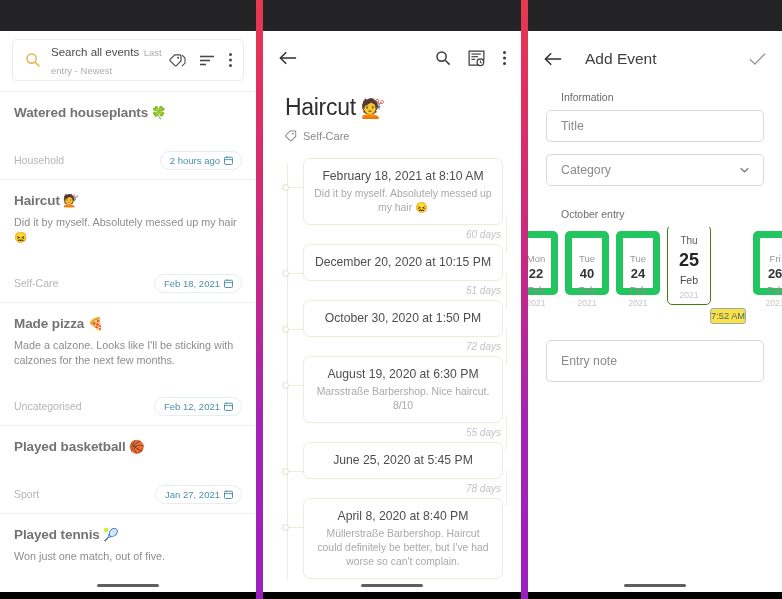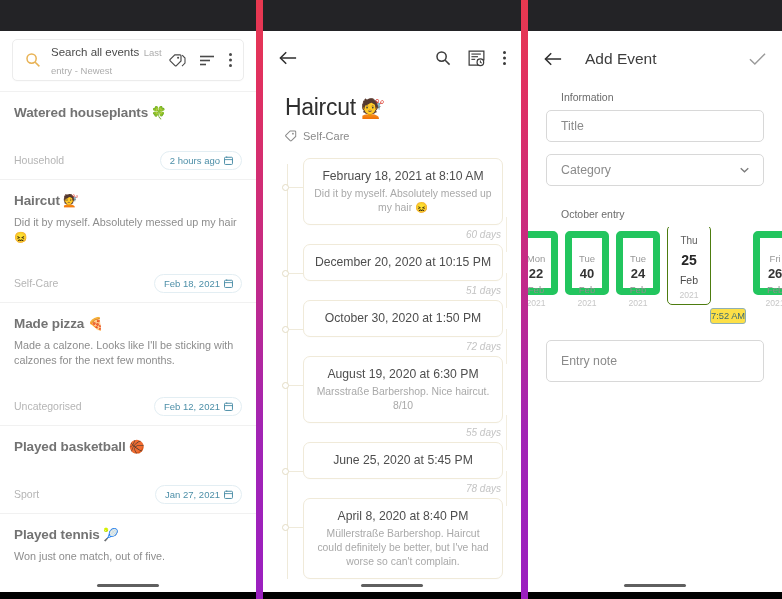--- a/index.html
+++ b/index.html
@@ -203,21 +203,21 @@
   }
   .daycard .dw { font-size: 9.5px; color: #989898; line-height: 13px; }
   .daycard .dd { font-size: 13px; font-weight: bold; color: #343434; line-height: 18px; }
   .daycard .dm { font-size: 9.5px; color: #8e8e8e; line-height: 14px; }
   .daycard .dy { font-size: 8.6px; color: #c7c7c7; line-height: 12px; }
   .daycol.sel .daycard {
     border: 1px solid #4d7c0f; height: 80px; padding-top: 7px;
     margin-top: -6px;
   }
   .daycol.sel .daycard .dw { font-size: 10px; color: #5d5d5d; line-height: 16px; }
-  .daycol.sel .daycard .dd { font-size: 14px; line-height: 22px; color: #262626; }
+  .daycol.sel .daycard .dd { font-size: 18px; line-height: 22px; color: #262626; }
   .daycol.sel .daycard .dm { font-size: 10.5px; line-height: 18px; color: #4b4b4b; }
   .timepill {
     margin-top: 3px;
     border: 1px solid #8fb0b4; border-radius: 3px;
     font-size: 9.3px; color: #3f6b72; text-align: center;
     padding: 2px 0; background: #fde047; margin-left: 43px;
   }
   .svgi { display: block; }
 </style>
 </head>

